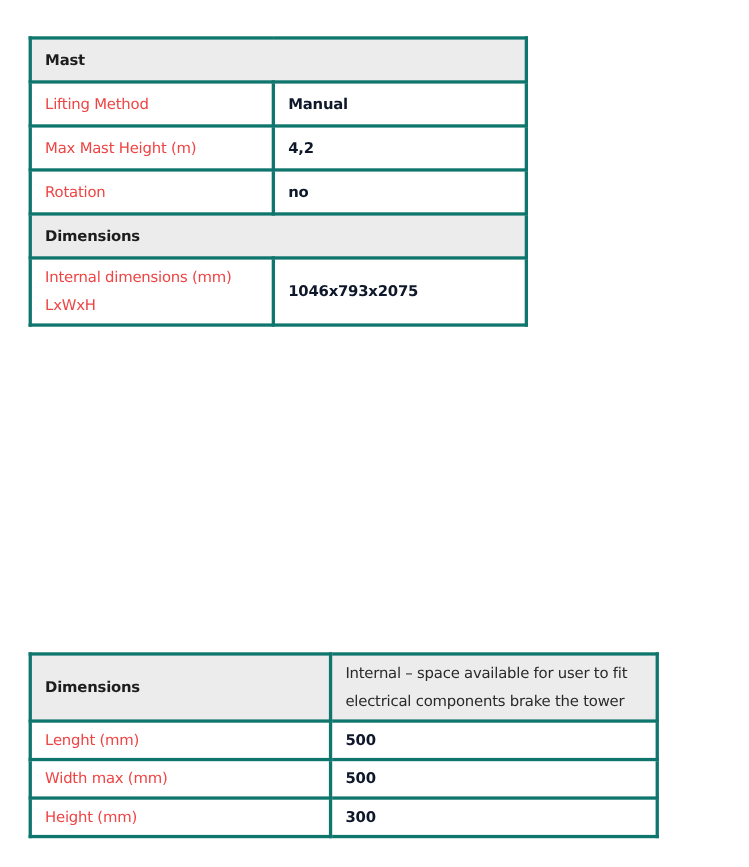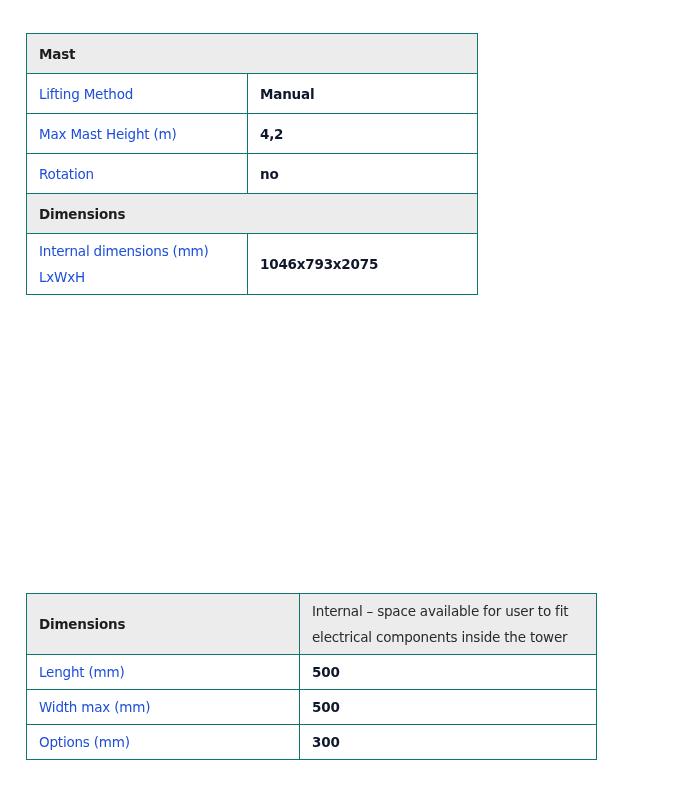--- a/index.html
+++ b/index.html
@@ -16,31 +16,31 @@
       overflow: hidden;
     }
     table {
       border-collapse: collapse;
       position: absolute;
       table-layout: fixed;
       font-size: 13.5px;
       letter-spacing: -0.2px;
     }
     td {
-      border: 1px solid #0f766e;
+      border: 3px solid #0f766e;
       padding: 0 12px;
       vertical-align: middle;
       line-height: 26px;
     }
     .section td {
       background: #ececec;
       font-weight: bold;
       color: #1d1d1d;
     }
-    .label { font-weight: normal; color: #1d4ed8; margin-top: 24px; }
+    .label { font-weight: normal; color: #ef4444; margin-top: 24px; }
     .value { font-weight: bold; color: #0f172a; }
     .text-row td { font-weight: normal; }
 
     #spec-table { left: 26px; top: 33px; width: 451px; }
     #spec-table col.c1 { width: 221px; }
     #spec-table col.c2 { width: 230px; }
 
     #internal-table { left: 26px; top: 593px; width: 570px; }
     #internal-table col.c1 { width: 273px; }
     #internal-table col.c2 { width: 297px; }
@@ -86,28 +86,28 @@
 </table>
 
 <table id="internal-table">
   <colgroup>
       <col class="c1">
       <col class="c2">
     </colgroup>
   <tbody>
     <tr class="section" style="height:61px">
       <td>Dimensions</td>
-      <td class="head-desc">Internal – space available for user to fit electrical components inside the tower</td>
+      <td class="head-desc">Internal – space available for user to fit electrical components brake the tower</td>
     </tr>
     <tr style="height:35px">
       <td class="label">Lenght (mm)</td>
       <td class="value">500</td>
     </tr>
     <tr style="height:35px">
       <td class="label">Width max (mm)</td>
       <td class="value">500</td>
     </tr>
     <tr style="height:35px">
-      <td class="label">Options (mm)</td>
+      <td class="label">Height (mm)</td>
       <td class="value">300</td>
     </tr>
   </tbody>
 </table>
 
 </body></html>

